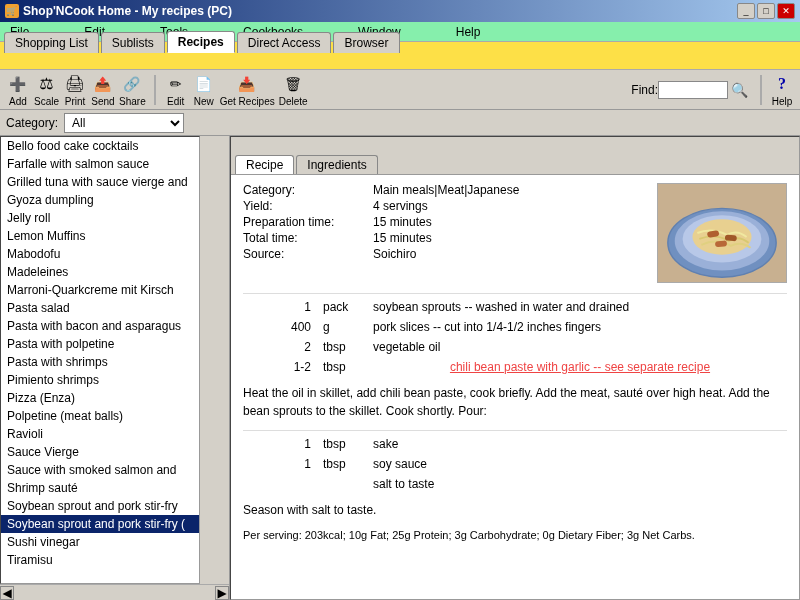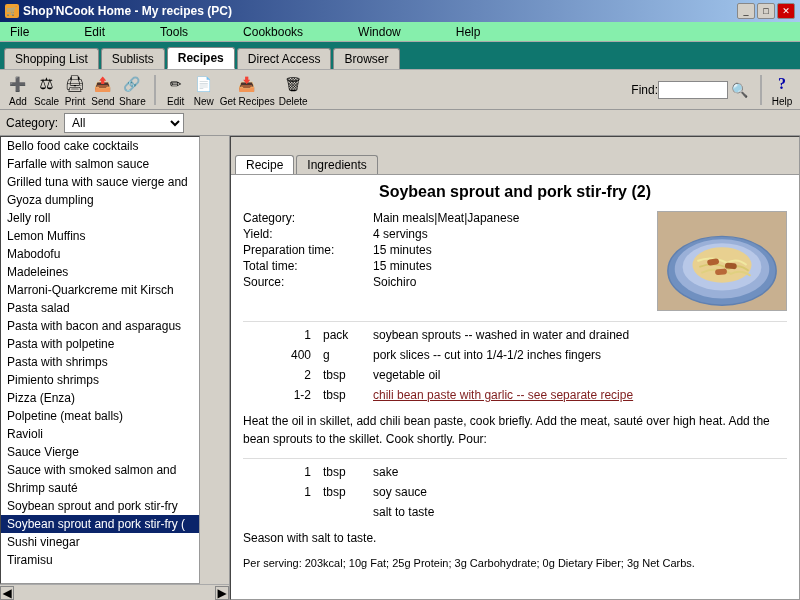--- a/index.html
+++ b/index.html
@@ -31,24 +31,24 @@
       align-items: center;
       padding: 2px 4px;
       border-bottom: 1px solid #aaa;
       height: 20px;
       gap: 43px;
     }
     .menu-item { padding: 2px 6px; cursor: pointer; font-size: 12px; }
 
     
     .tab-row {
-      background: #0f766e;
+      background: #fde047;
       display: flex;
       align-items: flex-end;
-      padding: 4px 4px 0;
+      padding: 4px 4px 16px;
       height: 28px;
       border-bottom: 1px solid #aaa;
     }
     .tab {
       padding: 3px 10px;
       border: 1px solid #888;
       border-bottom: none;
       background: #d4d0c8;
       cursor: pointer;
       font-size: 12px;
@@ -211,21 +211,21 @@
       padding-top: 6px;
     }
 
     .ingredient-row {
       display: flex;
       margin-bottom: 6px;
     }
     .ing-amount { width: 80px; text-align: right; padding-right: 12px; }
     .ing-unit { width: 50px; }
     .ing-desc { flex: 1; }
-    .ing-link { color: #7f1d1d; text-decoration: underline; cursor: pointer; }
+    .ing-link { color: #ef4444; text-decoration: underline; cursor: pointer; text-align: center; }
 
     .instructions {
       margin: 10px 0;
       line-height: 1.5;
     }
 
     .nutrition {
       margin-top: 10px;
       font-size: 11px;
     }
@@ -370,21 +370,20 @@
       <div style="width:14px;height:14px;border:1px solid #888;background:#d4d0c8;display:flex;align-items:center;justify-content:center;cursor:pointer;">▶</div>
     </div>
   </div>
 
   <div class="recipe-content">
     <div class="sub-tab-row">
       <div class="sub-tab active">Recipe</div>
       <div class="sub-tab">Ingredients</div>
     </div>
     <div class="recipe-body">
-      <div class="recipe-title">Soybean sprout and pork stir-fry (2)</div>
 
       <div class="recipe-info-section">
         <div class="recipe-info-table">
           <div class="recipe-info-row">
             <span class="info-label">Category:</span>
             <span class="info-value">Main meals|Meat|Japanese</span>
           </div>
           <div class="recipe-info-row">
             <span class="info-label">Yield:</span>
             <span class="info-value">4  servings</span>

